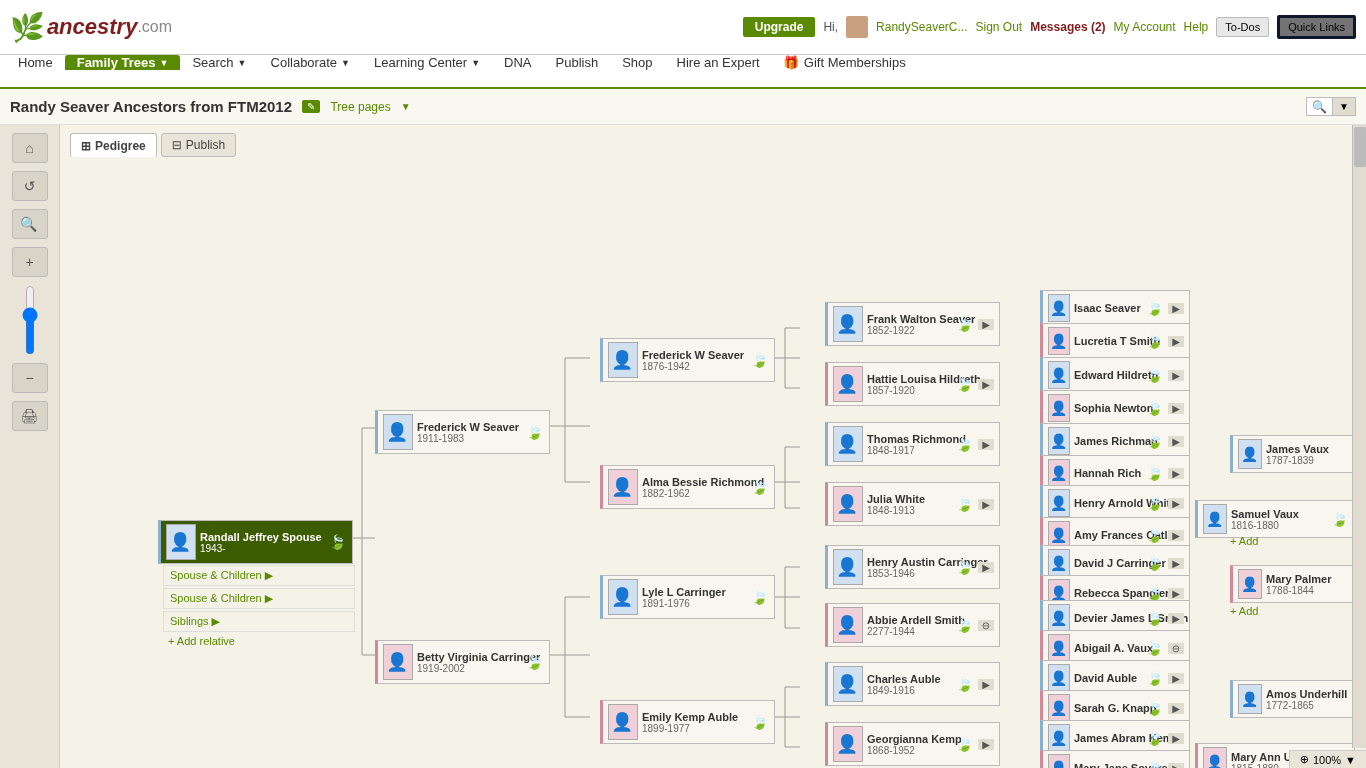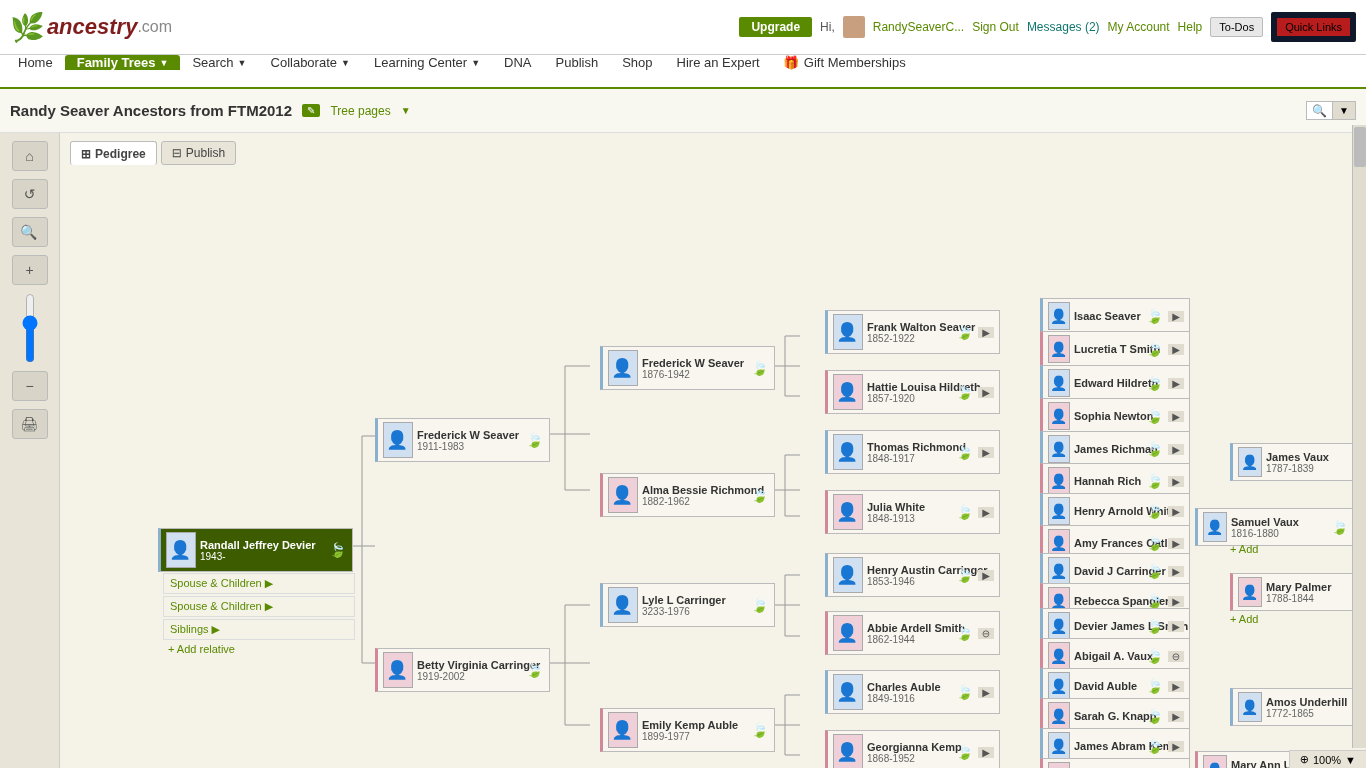--- a/index.html
+++ b/index.html
@@ -10,21 +10,21 @@
     #logo-area { display: flex; align-items: center; }
     #top-right { display: flex; align-items: center; gap: 8px; font-size: 12px; }
 
     
     #nav { background: #fff; border-bottom: 2px solid #5a8a00; display: flex; align-items: flex-start; height: 34px; padding: 0 6px; }
     .nav-item { display: flex; align-items: center; padding: 0 12px; cursor: pointer; font-size: 13px; color: #333; text-decoration: none; border: none; background: none; white-space: nowrap; }
     .nav-item.active { background: #5a8a00; color: #fff; font-weight: bold; border-radius: 3px 3px 0 0; }
     .nav-item .arrow { font-size: 9px; margin-left: 4px; }
 
     
-    #breadcrumb-bar { background: #f8f7f0; border-bottom: 1px solid #ddd; display: flex; align-items: center; padding: 5px 10px; gap: 10px; height: 44px; }
+    #breadcrumb-bar { background: #f8f7f0; border-bottom: 1px solid #ddd; display: flex; align-items: center; padding: 5px 10px; gap: 10px; height: 36px; }
     #search-tree-wrap { margin-left: auto; display: flex; align-items: center; border: 1px solid #bbb; background: #fff; }
     #search-tree-wrap input { border: none; outline: none; padding: 3px 6px; font-size: 12px; width: 230px; color: #999; }
 
     
     #main { display: flex; height: calc(768px - 55px - 34px - 36px); background: #f5f2e8; overflow: hidden; position: relative; }
 
     
     #sidebar { width: 60px; background: #e8e5d8; border-right: 1px solid #ccc; display: flex; flex-direction: column; align-items: center; padding: 8px 0; gap: 8px; }
     .sidebar-btn { width: 36px; height: 30px; background: #d8d5c8; border: 1px solid #bbb; border-radius: 3px; display: flex; align-items: center; justify-content: center; cursor: pointer; font-size: 14px; color: #555; }
     #zoom-slider { width: 20px; height: 80px; writing-mode: vertical-lr; direction: rtl; -webkit-appearance: slider-vertical; cursor: pointer; }
@@ -73,25 +73,25 @@
     <span style="font-size:22px; color:#7f1d1d; font-style:italic; font-weight:bold;">ancestry</span>
       <span style="font-size:16px; color:#888;">.com</span>
     <span style="margin-left:8px; font-size:10px; color:#888;"></span>
   </div>
   <div id="top-right">
     <button style="background:#5a8a00;color:#fff;border:none;padding:3px 12px;cursor:pointer;font-size:12px;font-weight:bold;border-radius:2px;">Upgrade</button>
     <span style="font-size:12px; color:#555;">Hi,</span>
     <span style="width:22px;height:22px;background:#c8a080;border-radius:2px;display:inline-block;vertical-align:middle;"></span>
     <a style="color:#5a8a00;text-decoration:none;font-size:12px;">RandySeaverC...</a>
     <a style="color:#5a8a00;text-decoration:none;font-size:12px;">Sign Out</a>
-    <a style="color:#0f766e;text-decoration:none;font-size:12px;font-weight:normal;">Messages (2)</a>
+    <a style="color:#7f1d1d;text-decoration:none;font-size:12px;font-weight:bold;">Messages (2)</a>
     <a style="color:#5a8a00;text-decoration:none;font-size:12px;">My Account</a>
     <a style="color:#5a8a00;text-decoration:none;font-size:12px;">Help</a>
     <button style="background:#e8e8e8;border:1px solid #bbb;padding:3px 8px;cursor:pointer;font-size:11px;border-radius:2px;">To-Dos</button>
-    <button style="background:#b91c1c;border:6px solid #0f172a;padding:3px 8px;cursor:pointer;font-size:11px;border-radius:2px;">Quick Links</button>
+    <button style="background:#737373;border:3px solid #0f172a;padding:3px 8px;cursor:pointer;font-size:11px;border-radius:2px;">Quick Links</button>
   </div>
 </div>
 
 <div id="nav">
   <div class="nav-item">Home</div>
   <div class="nav-item active">Family Trees <span class="arrow">▼</span></div>
   <div class="nav-item">Search <span class="arrow">▼</span></div>
   <div class="nav-item">Collaborate <span class="arrow">▼</span></div>
   <div class="nav-item">Learning Center <span class="arrow">▼</span></div>
   <div class="nav-item">DNA</div>
@@ -174,21 +174,21 @@
         <line x1="705" y1="542" x2="705" y2="602" stroke="#999" stroke-width="1"></line>
         <line x1="705" y1="542" x2="720" y2="542" stroke="#999" stroke-width="1"></line>
         <line x1="705" y1="602" x2="720" y2="602" stroke="#999" stroke-width="1"></line>
       </svg>
 
       <div class="person-box male selected" style="left:78px;top:375px;width:195px;">
         <div class="person-avatar male-av">
             <span class="avatar-icon">👤</span>
           </div>
         <div class="person-info">
-          <div class="person-name">Randall Jeffrey Devier</div>
+          <div class="person-name">Randall Jeffrey Spouse</div>
           <div class="person-dates">1943-</div>
         </div>
         <span class="leaf-icon">🍃</span>
       </div>
 
       <div class="sub-links" style="left:83px;top:420px;width:192px;">Spouse &amp; Children ▶</div>
       <div class="sub-links" style="left:83px;top:443px;width:192px;">Spouse &amp; Children ▶</div>
       <div class="sub-links" style="left:83px;top:466px;width:192px;">Siblings ▶</div>
       <div class="add-relative" style="left:88px;top:490px;">+ Add relative</div>
 
@@ -235,21 +235,21 @@
         </div>
         <span class="leaf-icon">🍃</span>
       </div>
 
       <div class="person-box male" style="left:520px;top:430px;width:175px;">
         <div class="person-avatar male-av">
             <span class="avatar-icon">👤</span>
           </div>
         <div class="person-info">
           <div class="person-name">Lyle L Carringer</div>
-          <div class="person-dates">3233-1976</div>
+          <div class="person-dates">1891-1976</div>
         </div>
         <span class="leaf-icon">🍃</span>
       </div>
 
       <div class="person-box female" style="left:520px;top:555px;width:175px;">
         <div class="person-avatar female-av">
             <span class="avatar-icon">👤</span>
           </div>
         <div class="person-info">
           <div class="person-name">Emily Kemp Auble</div>
@@ -317,21 +317,21 @@
         <span class="leaf-icon">🍃</span>
         <button class="arrow-btn">▶</button>
       </div>
 
       <div class="person-box female" style="left:745px;top:458px;width:175px;">
         <div class="person-avatar female-av">
             <span class="avatar-icon">👤</span>
           </div>
         <div class="person-info">
           <div class="person-name">Abbie Ardell Smith</div>
-          <div class="person-dates">1862-1944</div>
+          <div class="person-dates">2277-1944</div>
         </div>
         <span class="leaf-icon">🍃</span>
         <button class="arrow-btn">⊖</button>
       </div>
 
       <div class="person-box male" style="left:745px;top:517px;width:175px;">
         <div class="person-avatar male-av">
             <span class="avatar-icon">👤</span>
           </div>
         <div class="person-info">

